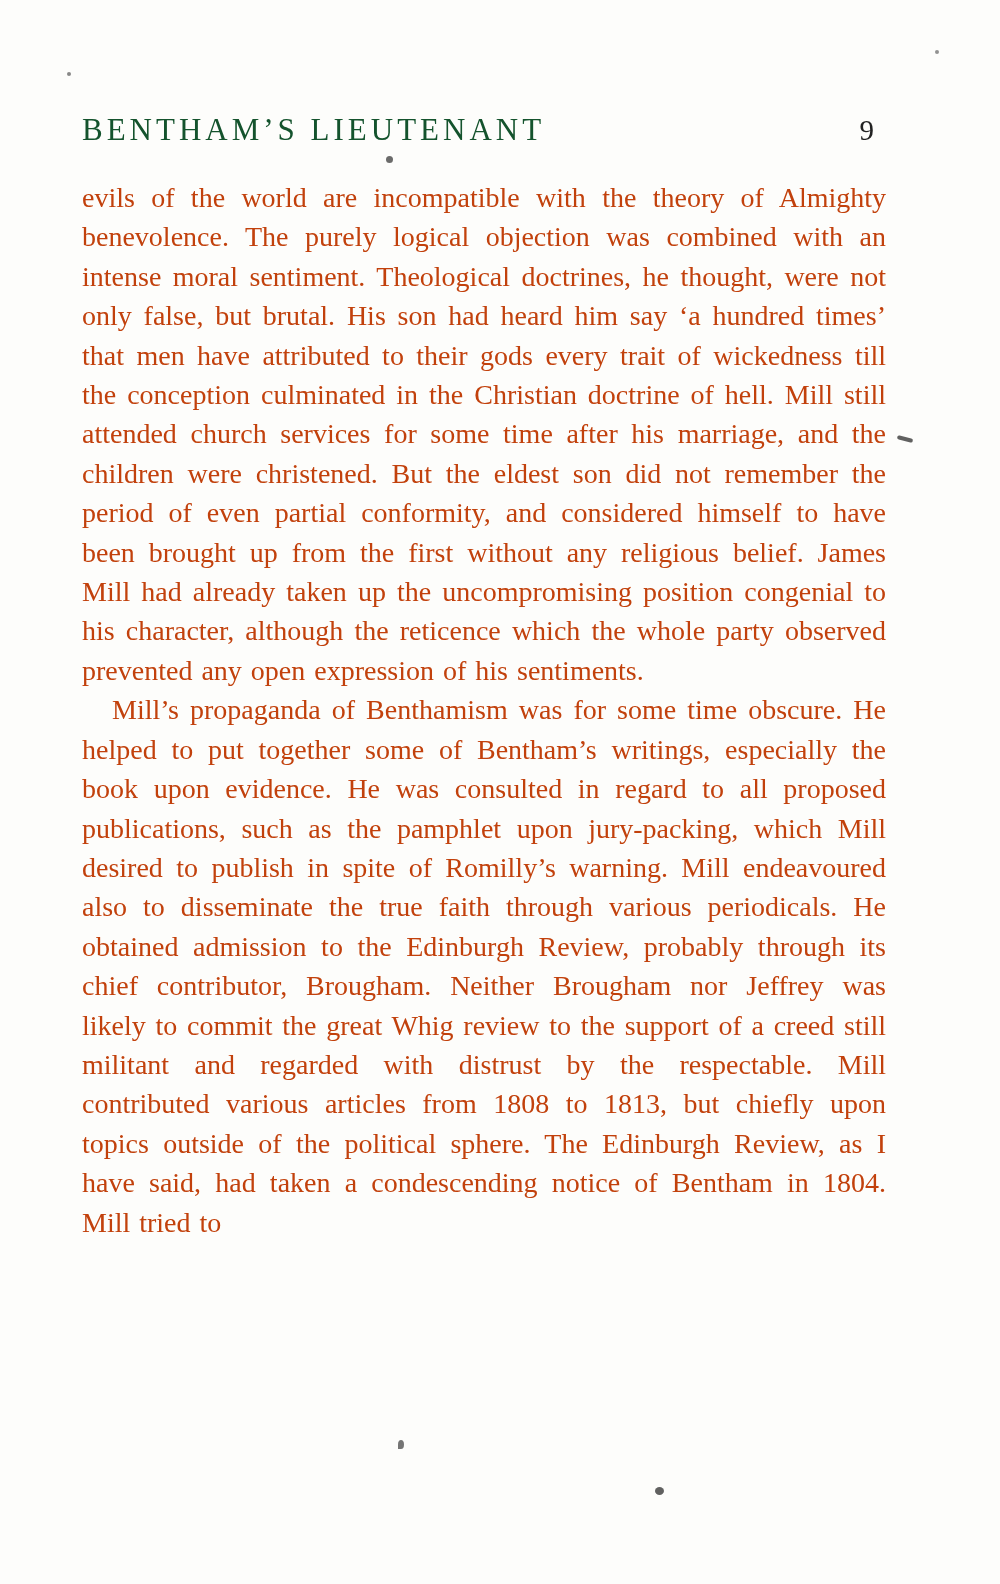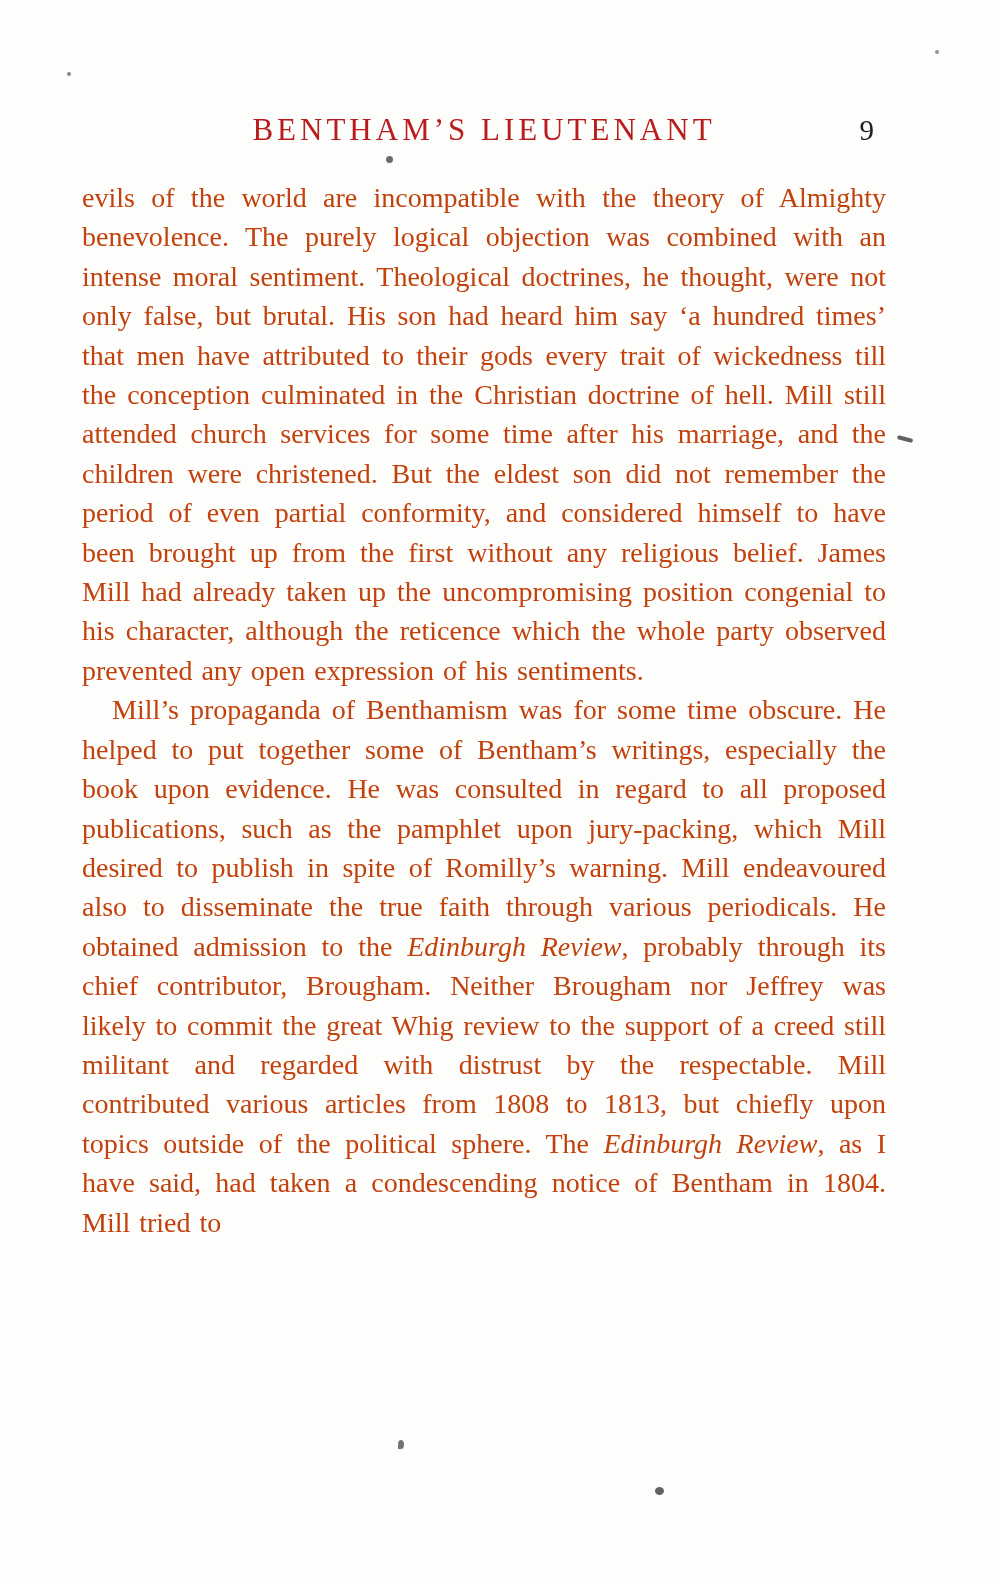--- a/index.html
+++ b/index.html
@@ -19,24 +19,24 @@
   }
   .page-header {
     position: absolute;
     top: 112px;
     left: 82px;
     width: 804px;
     height: 44px;
   }
   .header-title {
     display: block;
-    text-align: center;
+    text-align: left;
     font-size: 31px;
     letter-spacing: 4px;
-    color: #b91c1c;
+    color: #14532d;
   }
   .page-number {
     position: absolute;
     top: 2px;
     right: 12px;
     font-size: 29px;
     color: #222;
   }
   .page-body {
     position: absolute;
@@ -50,21 +50,20 @@
     font-size: 28px;
     line-height: 39.4px;
     text-align: justify;
     word-spacing: 2px;
     color: #c2410c;
   }
   p.para.indent {
     text-indent: 30px;
   }
   .italic {
-    font-style: italic;
   }
   
   .scan-mark {
     position: absolute;
     background: #3a3a3a;
     border-radius: 50%;
   }
   .mark-under-header { top: 156px; left: 386px; width: 7px; height: 7px; opacity: .75; }
   .mark-right-dash   { top: 437px; left: 897px; width: 16px; height: 4px; border-radius: 2px; transform: rotate(14deg); opacity: .8; }
   .mark-bottom-comma { top: 1440px; left: 398px; width: 6px; height: 9px; border-radius: 50% 50% 50% 0; opacity: .7; }

